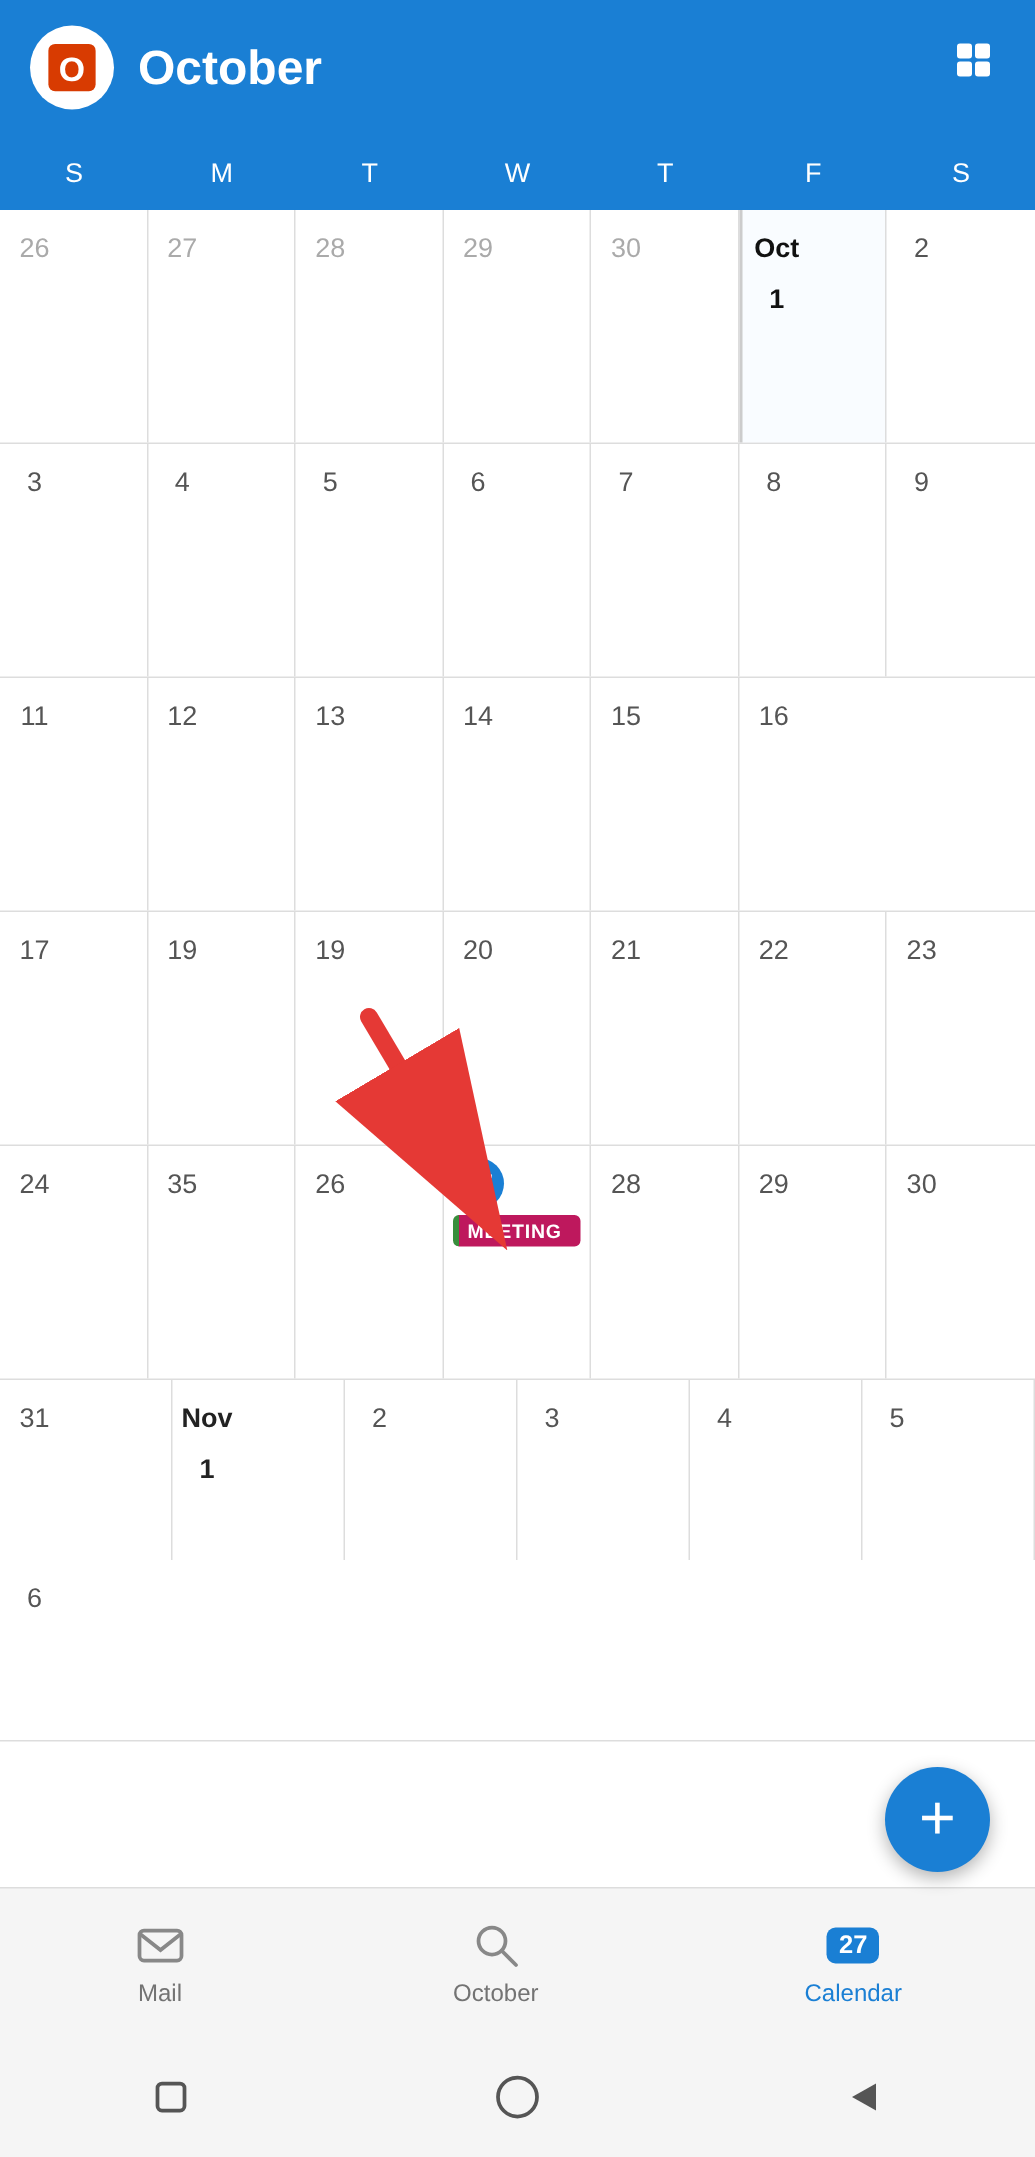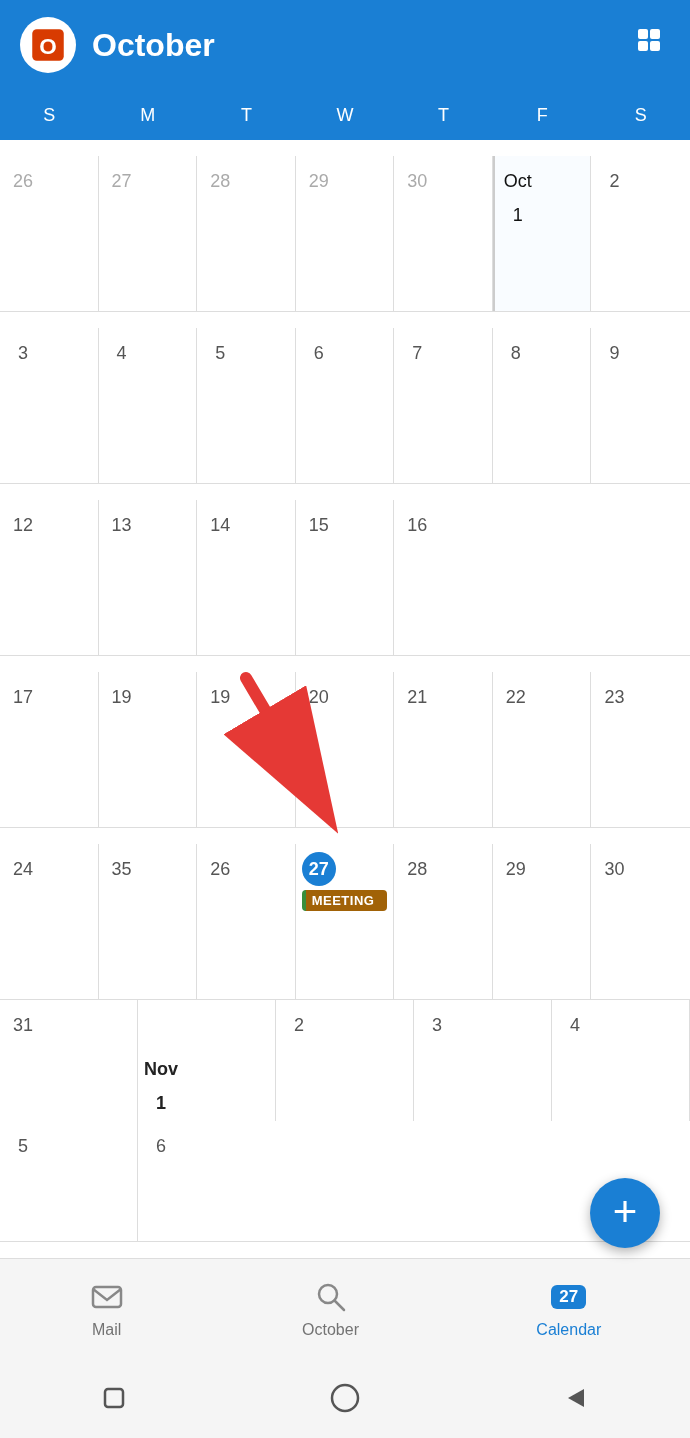--- a/index.html
+++ b/index.html
@@ -59,21 +59,20 @@
       color: #fff;
       font-size: 18px;
       font-weight: 500;
     }
     .calendar-week {
       display: grid;
       grid-template-columns: repeat(7, 1fr);
       border-bottom: 1px solid #ddd;
       min-height: 155px;
       position: relative;
-      margin-top: 16px;
     }
     .calendar-week:last-child {
       border-bottom: none;
     }
     .calendar-cell {
       border-right: 1px solid #ddd;
       padding: 8px 6px;
       position: relative;
       min-height: 155px;
     }
@@ -91,38 +90,37 @@
       border-radius: 50%;
     }
     .day-number.today-circle {
       background: #1a7fd4;
       color: #fff;
       font-weight: 700;
     }
     .day-number.nov-start {
       font-weight: 700;
       color: #222;
-      margin-top: 44px;
     }
     .day-number.oct1-text {
-      font-weight: 400;
+      font-weight: 700;
       color: #111;
     }
     .day-number.greyed {
       color: #aaa;
     }
 
     
     .today-col-highlight {
       background: rgba(240, 248, 255, 0.4);
     }
 
     
     .event-meeting {
-      background: #a16207;
+      background: #be185d;
       color: #fff;
       font-size: 13px;
       font-weight: 700;
       padding: 3px 6px;
       border-radius: 4px;
       margin-top: 4px;
       letter-spacing: 0.5px;
       border-left: 4px solid #388e3c;
       white-space: nowrap;
       overflow: hidden;
@@ -211,21 +209,21 @@
       top: 658px;
       left: 216px;
       width: 160px;
       height: 200px;
       pointer-events: none;
       z-index: 5;
     }
 
     .last-week-row {
       display: grid;
-      grid-template-columns: repeat(5, 1fr);
+      grid-template-columns: repeat(6, 1fr);
       border-bottom: 1px solid #ddd;
       min-height: 120px;
     }
   </style>
 </head>
 <body>
 
 <div class="header">
   <div class="header-left">
     <div class="office-logo">
@@ -299,20 +297,23 @@
   <div class="calendar-cell">
     <span class="day-number">8</span>
   </div>
   <div class="calendar-cell">
     <span class="day-number">9</span>
   </div>
 </div>
 
 <div class="calendar-week">
   <div class="calendar-cell">
+    <span class="day-number">11</span>
+  </div>
+  <div class="calendar-cell">
     <span class="day-number">12</span>
   </div>
   <div class="calendar-cell">
     <span class="day-number">13</span>
   </div>
   <div class="calendar-cell">
     <span class="day-number">14</span>
   </div>
   <div class="calendar-cell">
     <span class="day-number">15</span>

